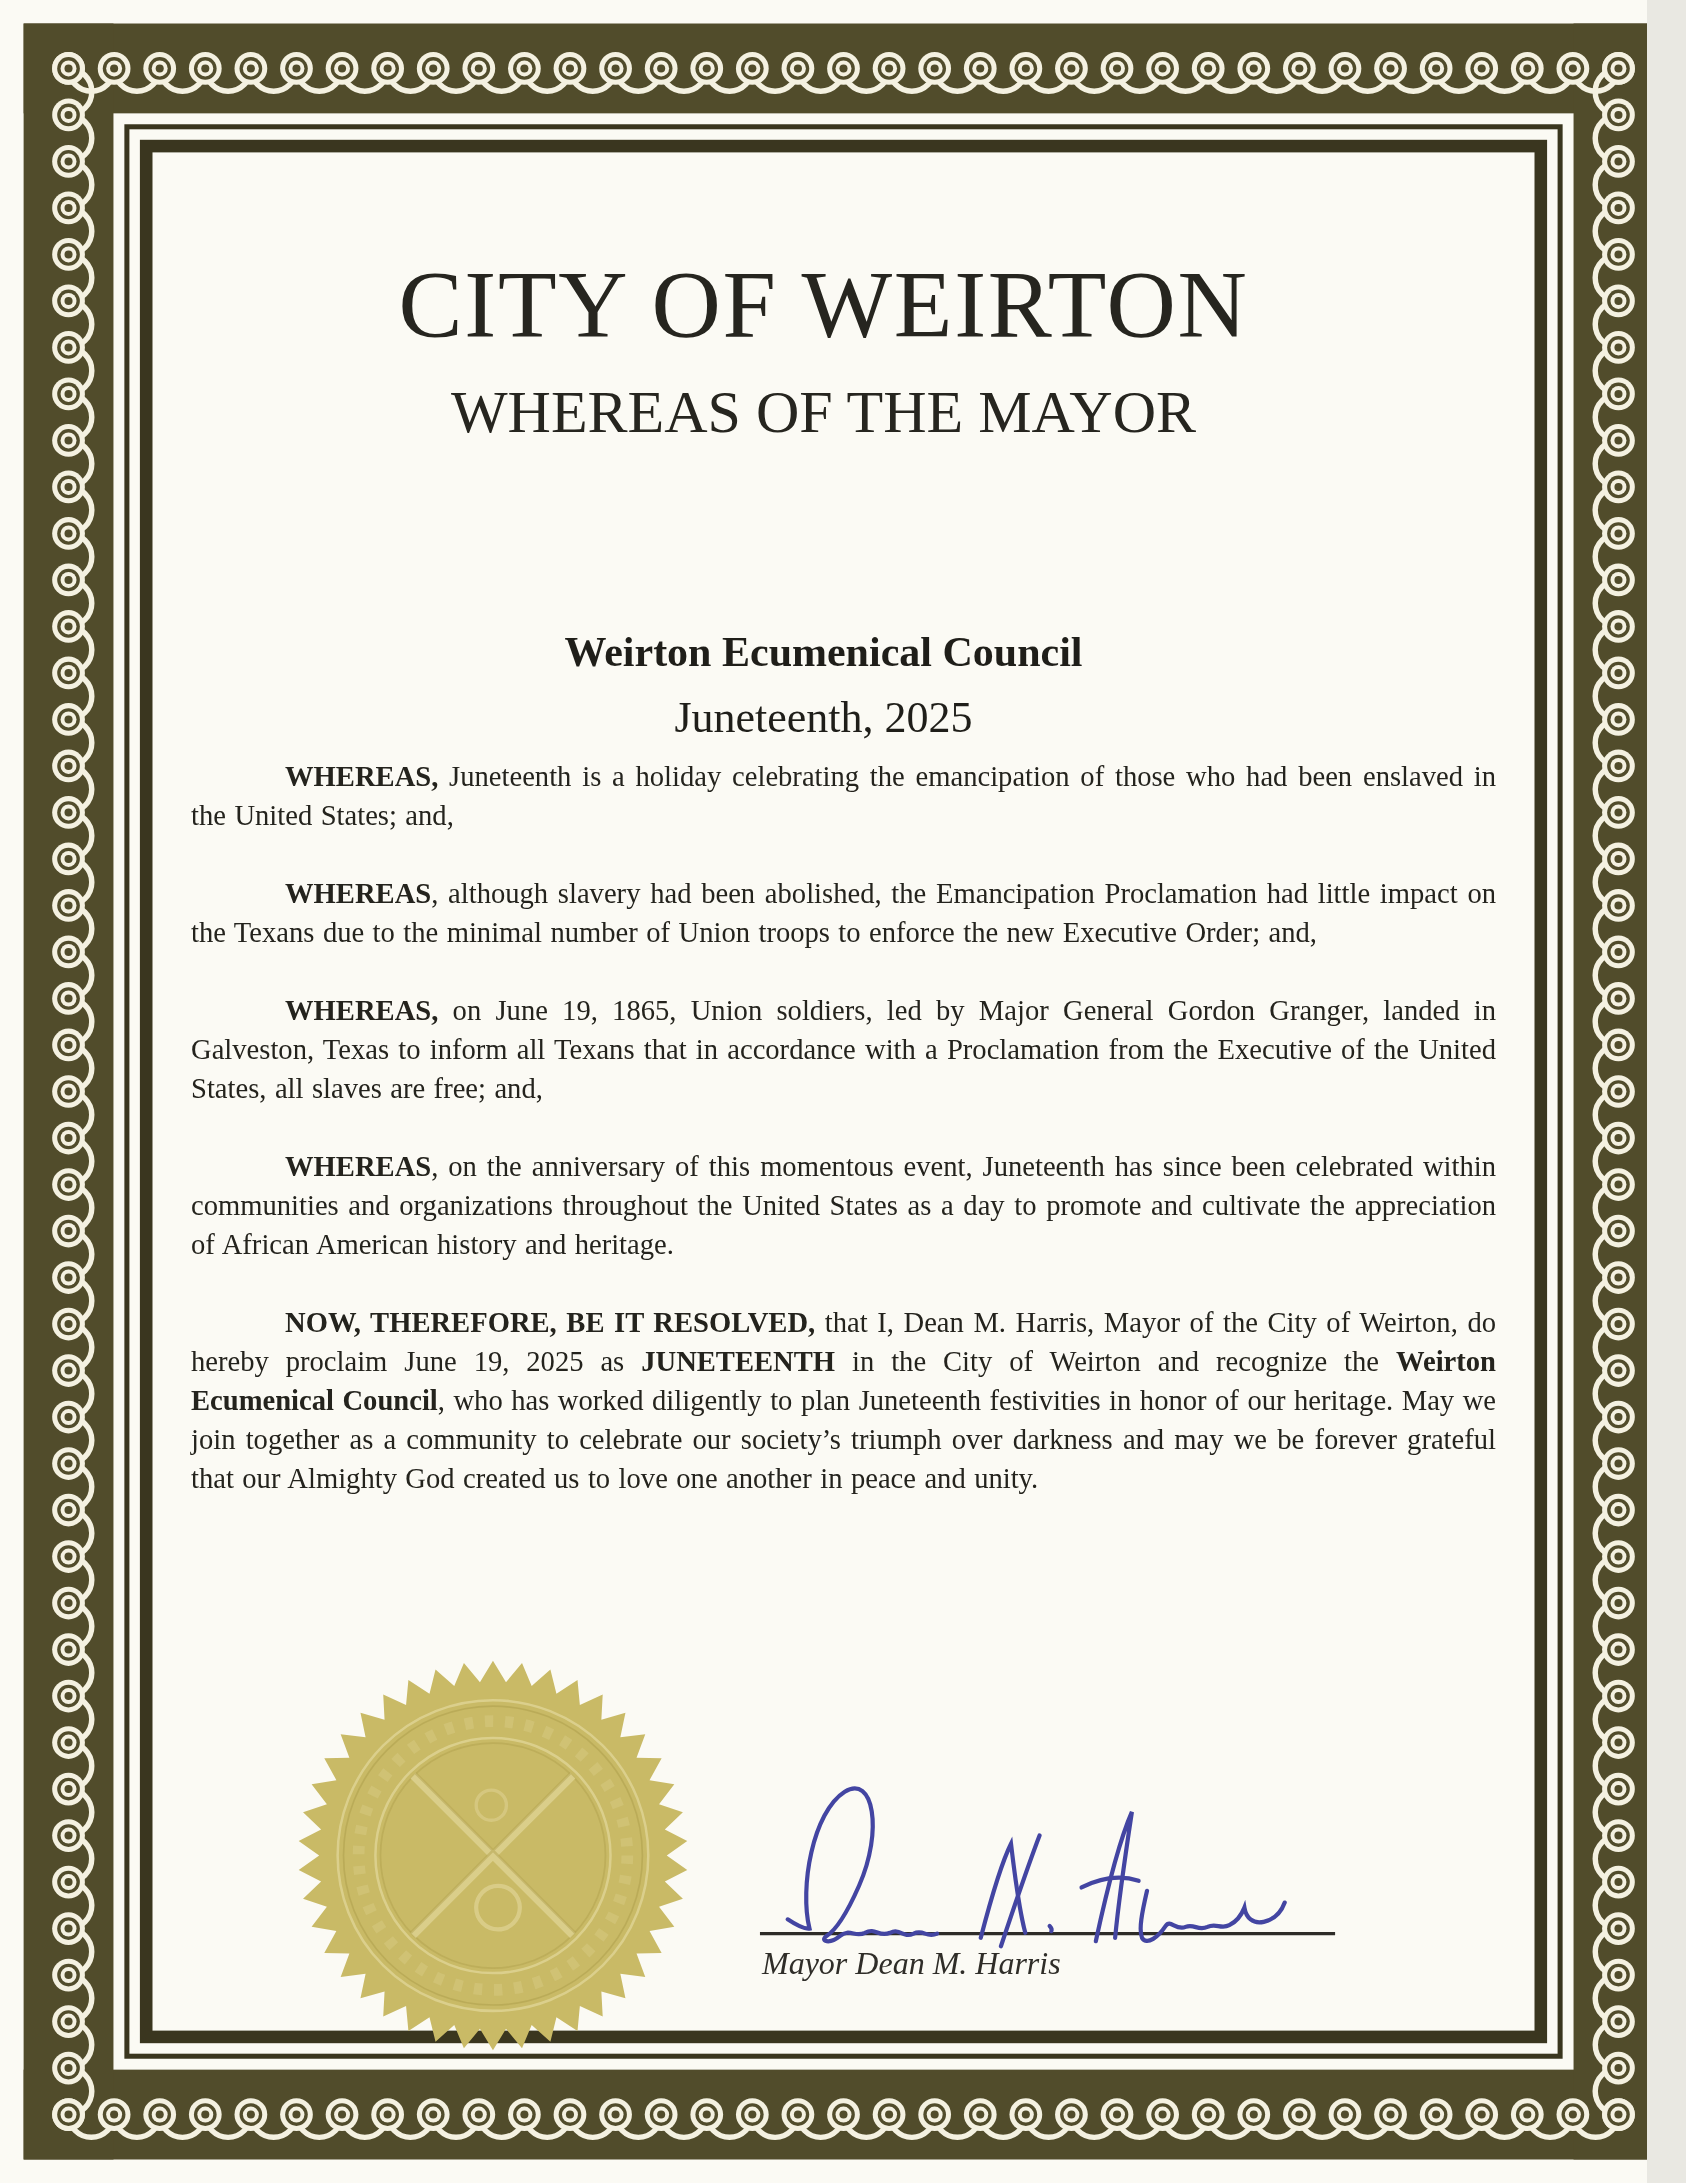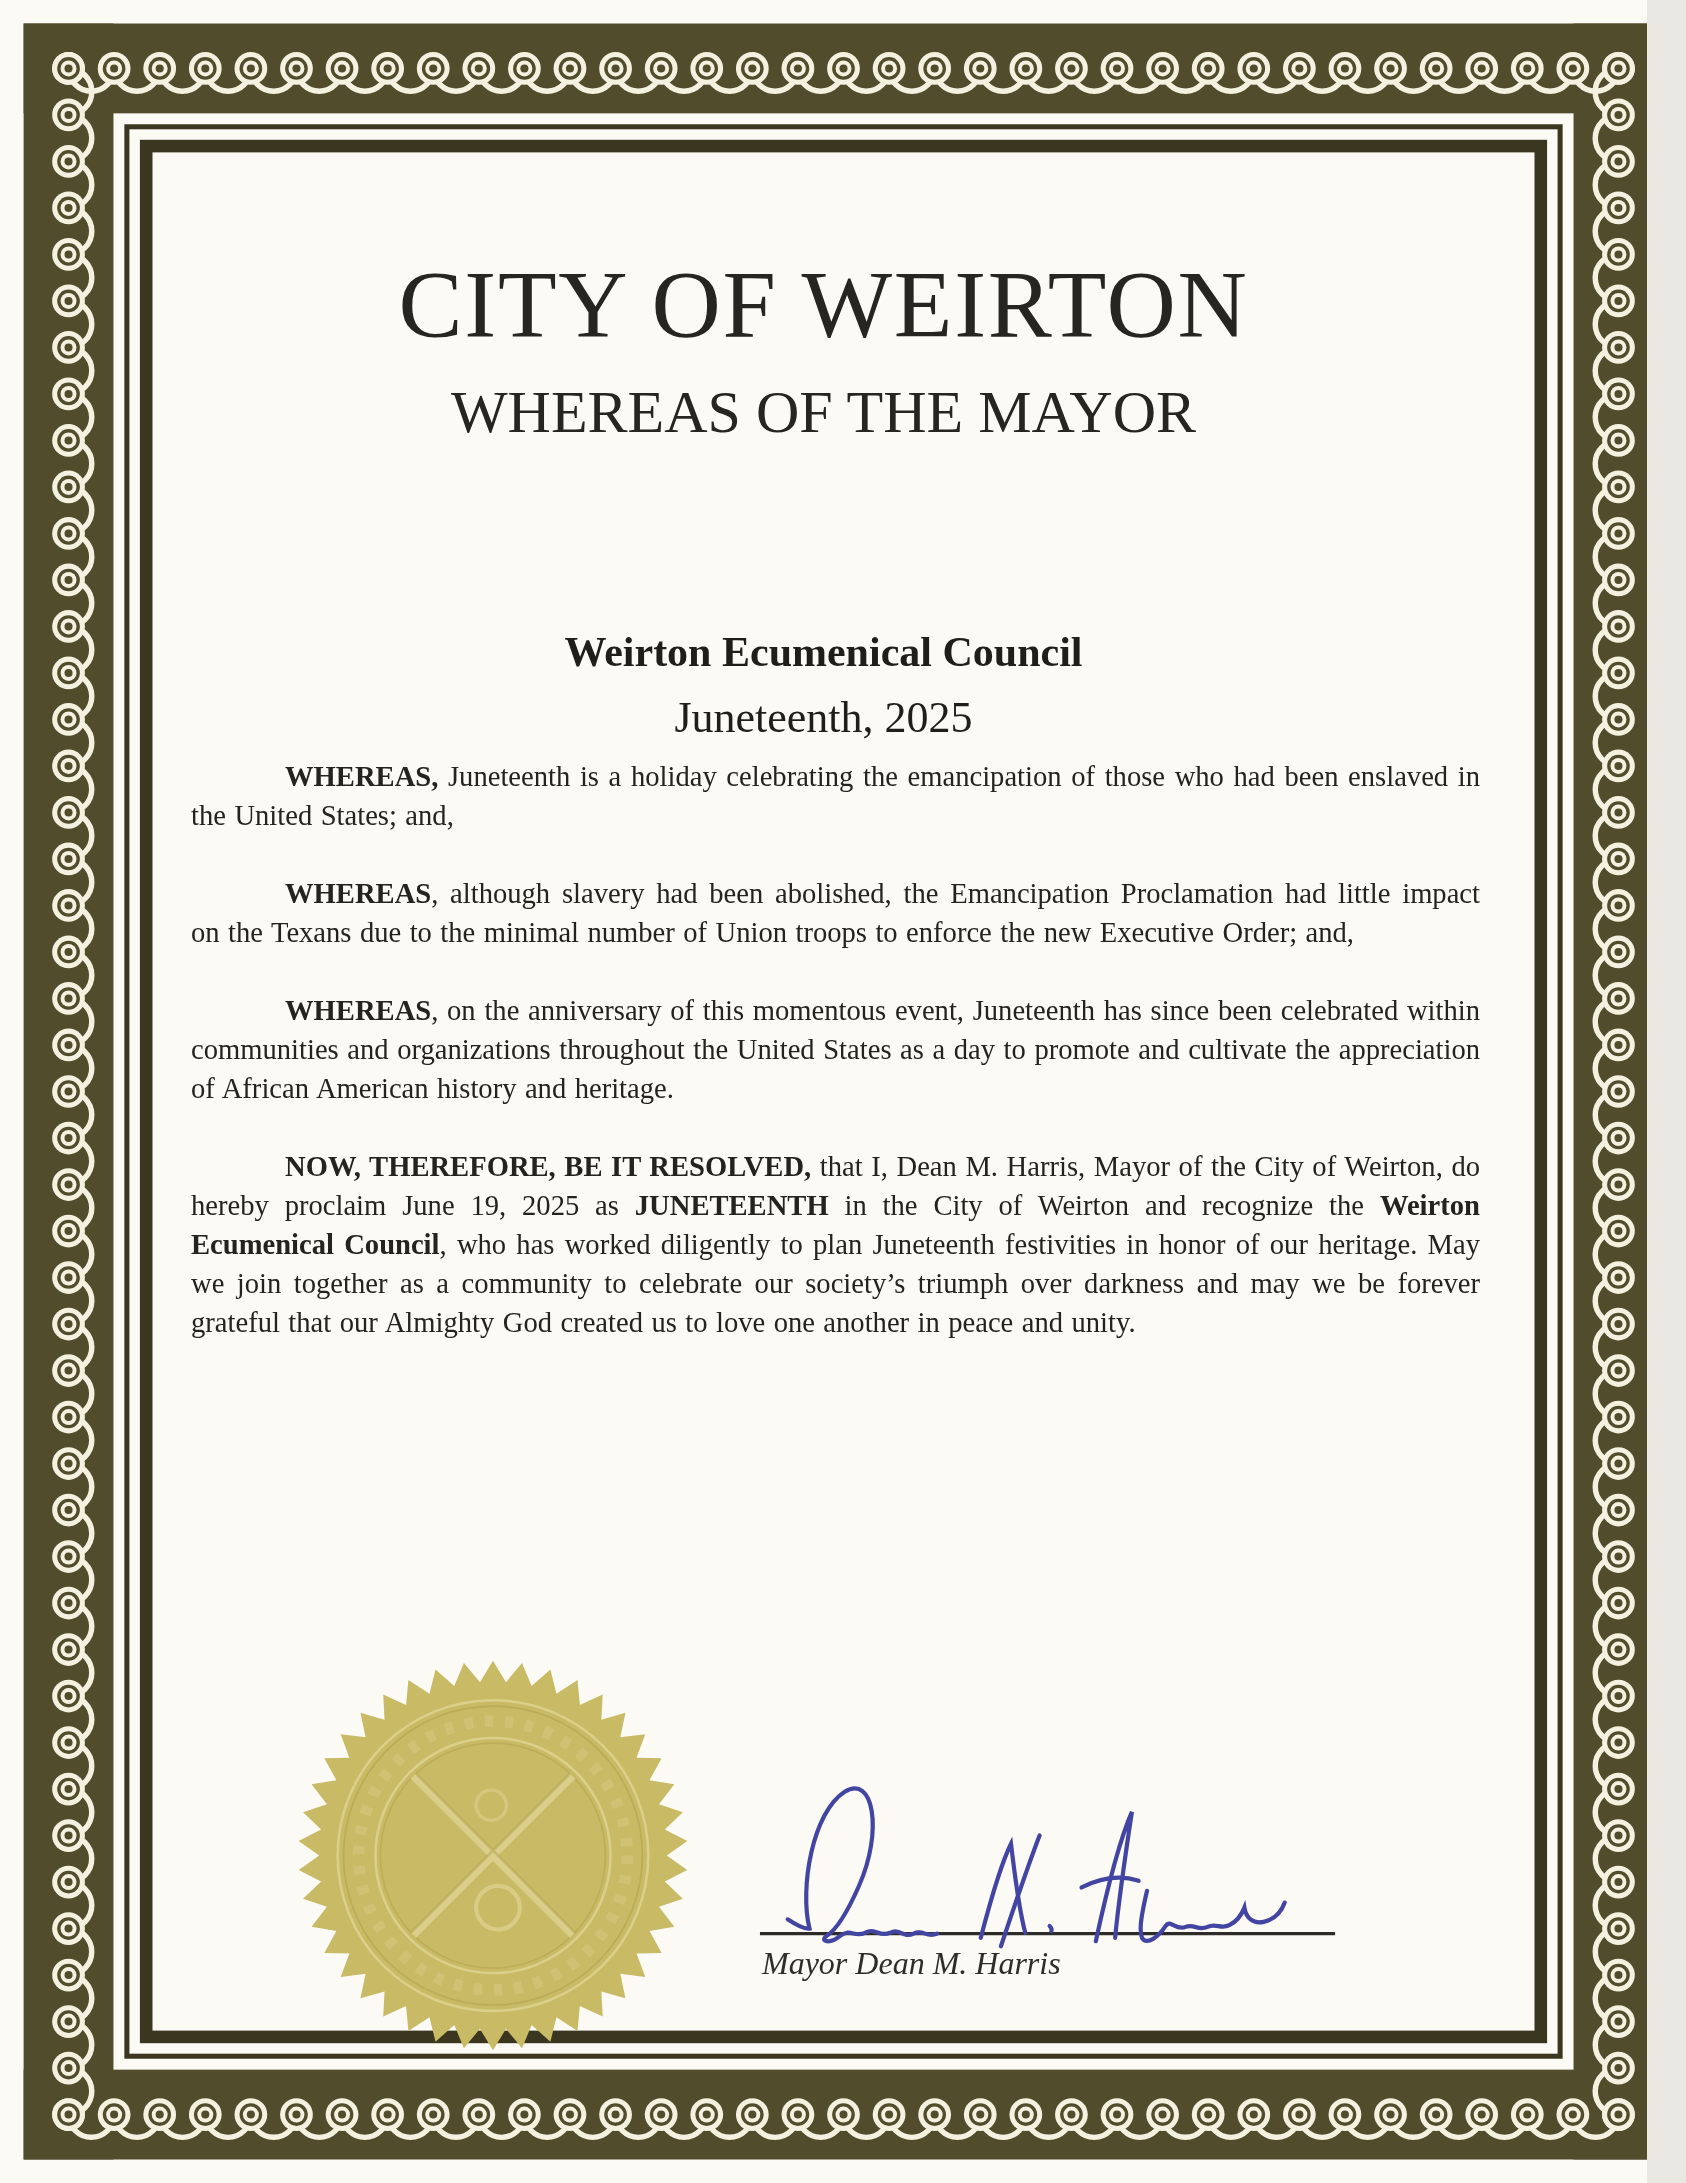--- a/index.html
+++ b/index.html
@@ -12,21 +12,21 @@
   .h-title{top:249px;font-size:96px;font-weight:400;letter-spacing:1.7px;color:#26251f;}
   .h-office{top:378px;font-size:60px;font-weight:400;color:#26251f;}
   .h-proc{top:443px;font-size:84px;font-style:italic;color:#26251f;}
   .h-council{top:628px;font-size:42px;font-weight:bold;color:#1f1e19;}
   .h-occasion{top:692px;font-size:44px;font-weight:normal;color:#1f1e19;}
   #paragraphs{
     position:absolute;left:191px;top:757px;width:1305px;
     font-size:28.6px;line-height:39px;text-align:justify;color:#24231d;
     word-spacing:1.3px;z-index:3;
   }
-  #paragraphs p{margin:0 16px 39px 0;text-indent:94px;font-family:Liberation Serif, serif;}
+  #paragraphs p{margin:0 0 39px 0;text-indent:94px;font-family:Liberation Serif, serif;}
   .sig-name{
     position:absolute;left:762px;top:1945px;font-size:32px;font-style:italic;
     color:#2f2d28;z-index:4;white-space:nowrap;
   }
 </style>
 </head>
 <body>
 
 <div class="page">
 
@@ -854,20 +854,21 @@
   <div class="center-line h-office">WHEREAS OF THE MAYOR</div>
 
 
   <div class="center-line h-council">Weirton Ecumenical Council</div>
 
   <div class="center-line h-occasion">Juneteenth, 2025</div>
 
   <div id="paragraphs">
       <p><b>WHEREAS,</b><span> Juneteenth is a holiday celebrating the emancipation of those who had been enslaved in the United States; and,</span></p>
       <p><b>WHEREAS</b><span>, although slavery had been abolished, the Emancipation Proclamation had little impact on the Texans due to the minimal number of Union troops to enforce the new Executive Order; and,</span></p>
+      <p><b>WHEREAS,</b><span> on June 19, 1865, Union soldiers, led by Major General Gordon Granger, landed in Galveston, Texas to inform all Texans that in accordance with a Proclamation from the Executive of the United States, all slaves are free; and,</span></p>
       <p><b>WHEREAS</b><span>, on the anniversary of this momentous event, Juneteenth has since been celebrated within communities and organizations throughout the United States as a day to promote and cultivate the appreciation of African American history and heritage.</span></p>
       <p><b>NOW, THEREFORE, BE IT RESOLVED,</b><span> that I, Dean M. Harris, Mayor of the City of Weirton, do hereby proclaim June 19, 2025 as </span><b>JUNETEENTH</b><span> in the City of Weirton and recognize the </span><b>Weirton Ecumenical Council</b><span>, who has worked diligently to plan Juneteenth festivities in honor of our heritage.  May we join together as a community to celebrate our society’s triumph over darkness and may we be forever grateful that our Almighty God created us to love one another in peace and unity.</span></p>
     </div>
 
   <svg id="signature" class="layer" width="1687" height="2183" style="z-index:4" aria-label="Dean M. Harris" viewBox="0 0 2009 2600">
     <line class="sig-underline" x1="905" y1="2303" x2="1590" y2="2303" stroke-width="4" stroke="#2e2c28"></line>
     <g class="sig-stroke" fill="none" stroke-width="5" stroke-linecap="round" stroke="#4345a2">
       <path d="M 938,2286 C 950,2294 958,2298 964,2297 C 952,2248 968,2158 1006,2134
                C 1040,2113 1052,2180 1023,2246 C 1008,2280 994,2300 984,2306
                C 976,2312 988,2316 1000,2306 C 1012,2296 1018,2308 1030,2302

